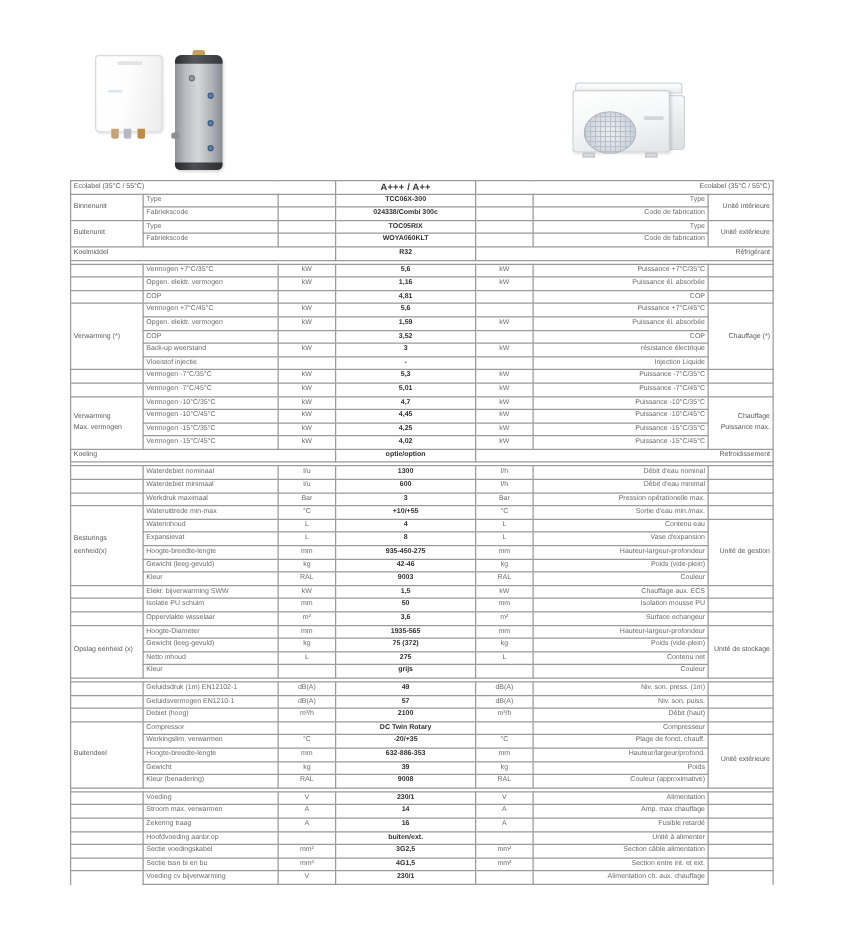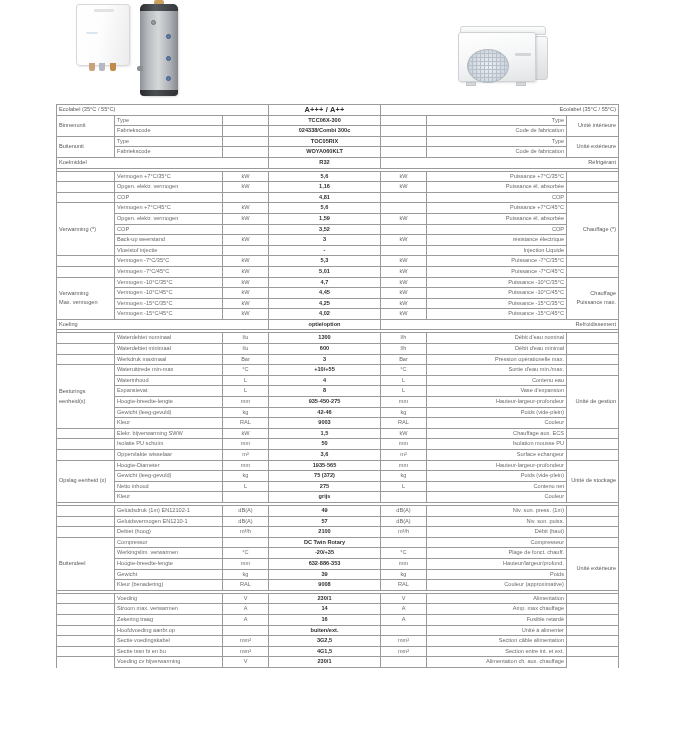--- a/index.html
+++ b/index.html
@@ -8,20 +8,21 @@
     margin: 0; padding: 0;
     width: 675px; height: 750px;
     background: #ffffff;
     font-family: "Liberation Sans", sans-serif;
   }
   #sheet {
     position: relative;
     width: 675px; height: 668px;
     overflow: hidden;
     background: #ffffff;
+    margin-top: 40px;
   }
 
   
   .photo-band {
     position: relative;
     height: 104px;
     width: 675px;
     background: #ffffff;
   }
 

